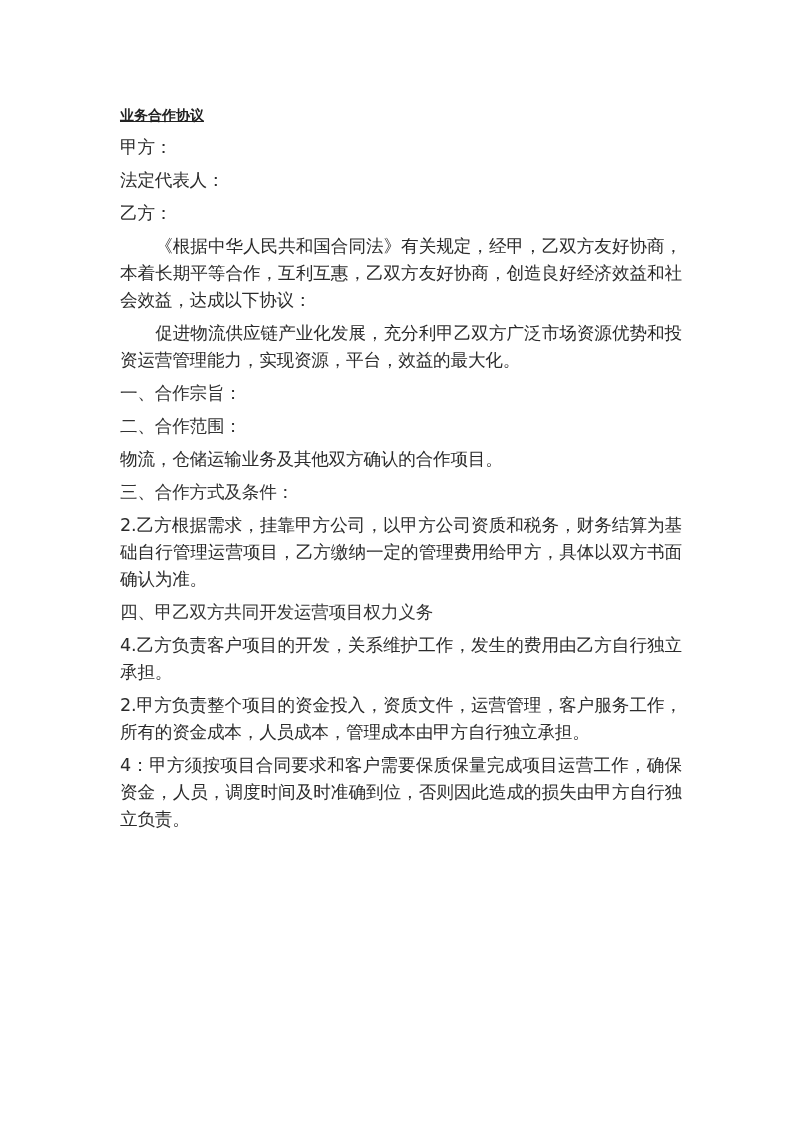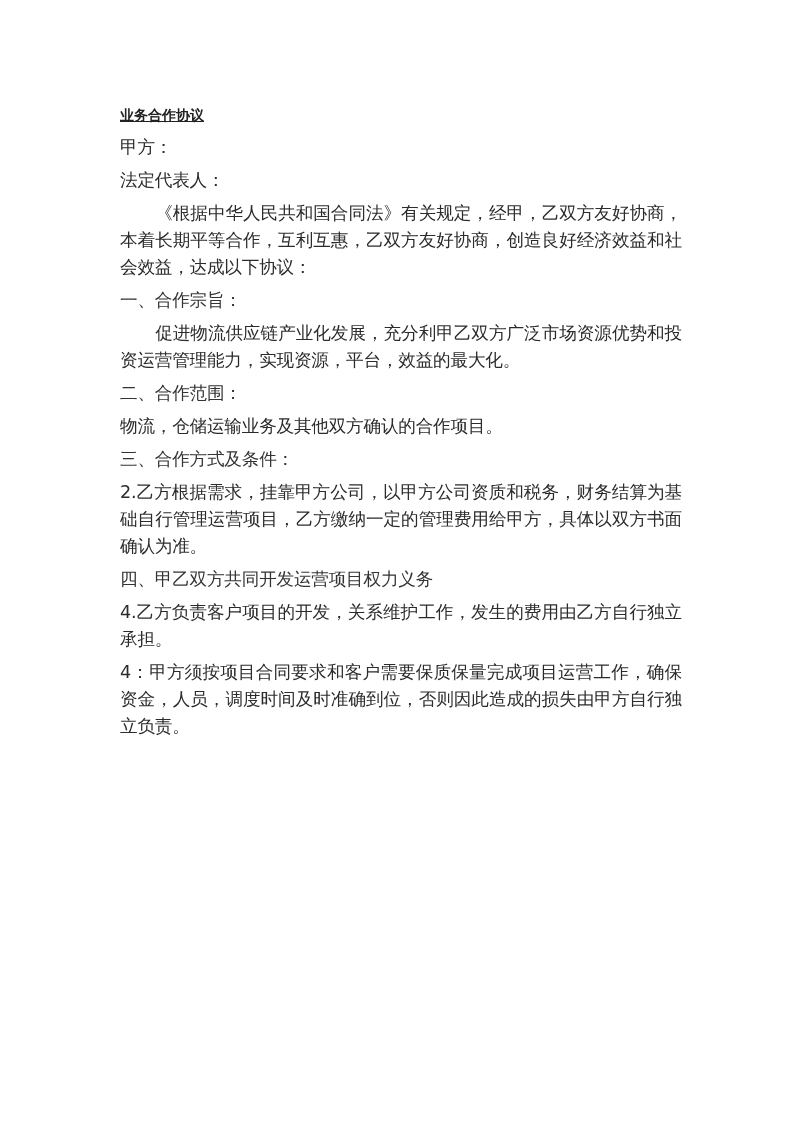--- a/index.html
+++ b/index.html
@@ -18,28 +18,30 @@
     .heading { color: #333; }
   </style>
 </head>
 <body>
 
 <div class="page">
   <div class="title">业务合作协议</div>
 
   <div class="p">甲方：</div>
   <div class="p">法定代表人：</div>
+  <div class="p">乙方：</div>
 
   <div class="p indent">《根据中华人民共和国合同法》有关规定，经甲，乙双方友好协商，本着长期平等合作，互利互惠，乙双方友好协商，创造良好经济效益和社会效益，达成以下协议：</div>
 
+  <div class="p indent">促进物流供应链产业化发展，充分利甲乙双方广泛市场资源优势和投资运营管理能力，实现资源，平台，效益的最大化。</div>
   <div class="p heading">一、合作宗旨：</div>
-  <div class="p indent">促进物流供应链产业化发展，充分利甲乙双方广泛市场资源优势和投资运营管理能力，实现资源，平台，效益的最大化。</div>
 
   <div class="p heading">二、合作范围：</div>
   <div class="p">物流，仓储运输业务及其他双方确认的合作项目。</div>
 
   <div class="p heading">三、合作方式及条件：</div>
   <div class="p">2.乙方根据需求，挂靠甲方公司，以甲方公司资质和税务，财务结算为基础自行管理运营项目，乙方缴纳一定的管理费用给甲方，具体以双方书面确认为准。</div>
 
   <div class="p heading">四、甲乙双方共同开发运营项目权力义务</div>
   <div class="p">4.乙方负责客户项目的开发，关系维护工作，发生的费用由乙方自行独立承担。</div>
+  <div class="p">2.甲方负责整个项目的资金投入，资质文件，运营管理，客户服务工作，所有的资金成本，人员成本，管理成本由甲方自行独立承担。</div>
   <div class="p">4：甲方须按项目合同要求和客户需要保质保量完成项目运营工作，确保资金，人员，调度时间及时准确到位，否则因此造成的损失由甲方自行独立负责。</div>
 </div>
 
 </body></html>

